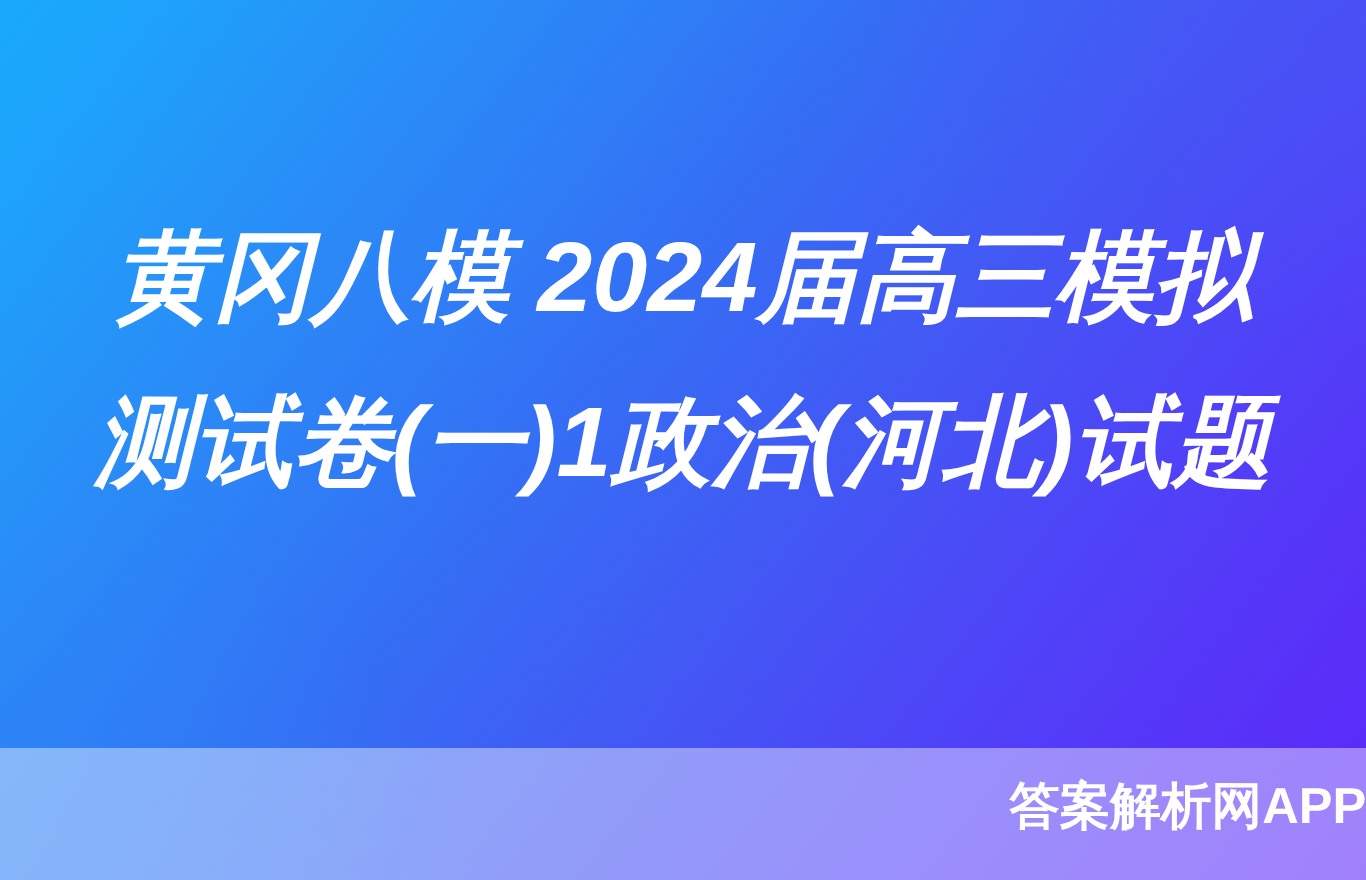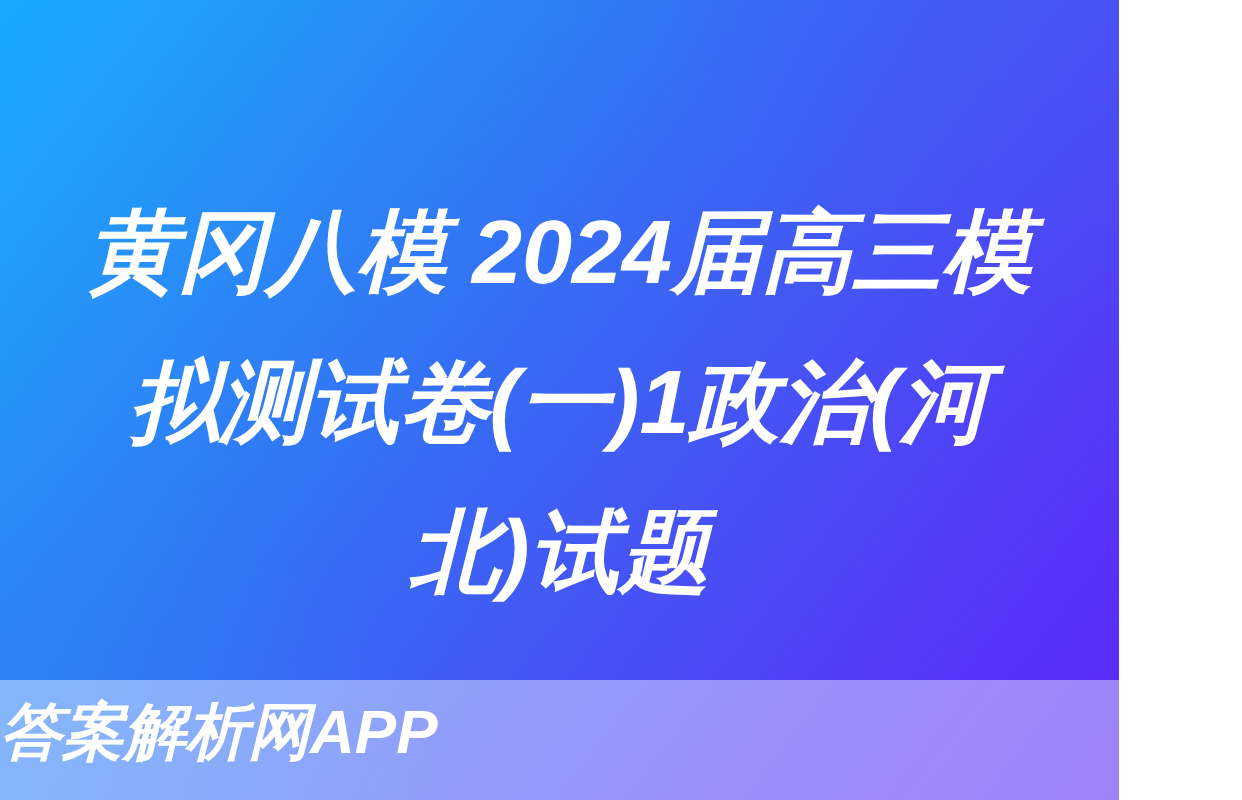--- a/index.html
+++ b/index.html
@@ -8,21 +8,21 @@
   }
   body {
     width: 1242px;
     height: 800px;
     overflow: hidden;
     font-family: "Liberation Sans", "DejaVu Sans", sans-serif;
   }
 
   #poster {
     position: relative;
-    width: 1119px;
+    width: 1242px;
     height: 800px;
     overflow: hidden;
     background: linear-gradient(128deg,
         #18a9fc 0%,
         #1ea2fb 8%,
         #2a8bf7 24%,
         #3470f5 42%,
         #4259f4 58%,
         #4f43f8 74%,
         #5832f8 88%,
@@ -67,26 +67,25 @@
     top: 680px;
     height: 120px;
     background: rgba(255, 255, 255, 0.42);
   }
 
   #watermark {
     position: absolute;
     left: 0;
     right: 0;
     top: 704px;
-    text-align: left;
+    text-align: right;
     color: #ffffff;
-    font-size: 62px;
+    font-size: 46px;
     line-height: 56px;
     font-weight: 700;
-    font-style: italic;
     letter-spacing: 0px;
   }
 </style>
 </head>
 <body>
 
 <div id="poster">
 
   <div id="tint-topright"></div>
   <div id="tint-bottomleft"></div>

